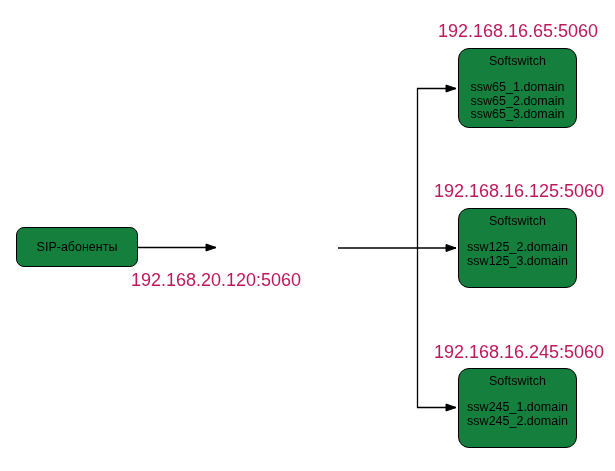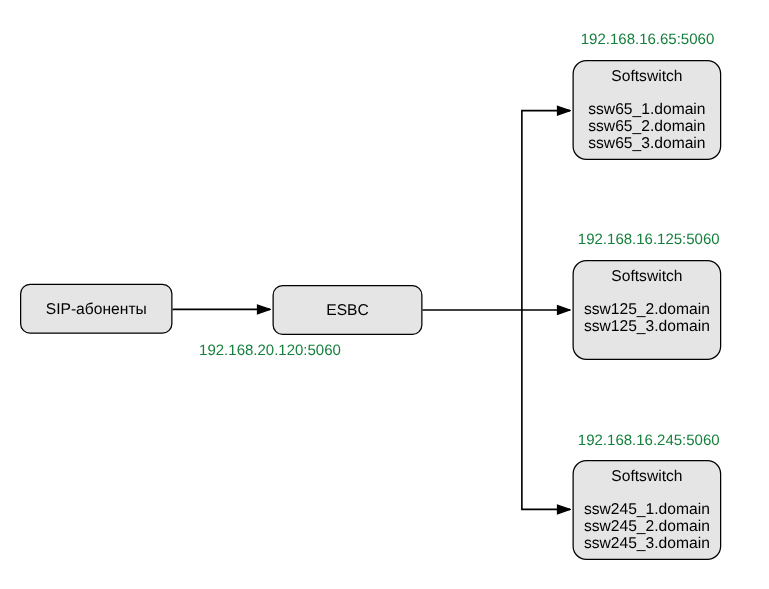--- a/index.html
+++ b/index.html
@@ -14,21 +14,21 @@
     width: 615px; height: 471px;
     background: #ffffff;
   }
   #connectors {
     position: absolute;
     left: 0; top: 0;
     width: 615px; height: 471px;
   }
   .node {
     position: absolute;
-    background: #e5e5e5;
+    background: #15803d;
     border: 1px solid #000000;
     color: #000000;
     font-size: 12.5px;
     text-align: center;
   }
   .node.small {
     width: 122px; height: 40px;
     border-radius: 8px;
     display: flex;
     align-items: center;
@@ -42,23 +42,23 @@
     padding-top: 5px;
   }
   #node-ssw65  { left: 458px; top: 48px;  }
   #node-ssw125 { left: 458px; top: 208px; }
   #node-ssw245 { left: 458px; top: 368px; }
   .ssw-title { font-size: 12.5px; line-height: 14px; }
   .ssw-lines { margin-top: 13px; }
   .ssw-lines div { font-size: 12.5px; line-height: 13.5px; }
   .ip-label {
     position: absolute;
-    font-size: 12px;
+    font-size: 18px;
     line-height: 14px;
-    color: #15803d;
+    color: #be185d;
     white-space: nowrap;
     transform: translateX(-50%);
   }
   #lbl-sip-esbc  { left: 216px; top: 273px; }
   #lbl-esbc-out  { left: 343px; top: 203px; }
   #lbl-ssw65     { left: 518px; top: 24px;  }
   #lbl-ssw125    { left: 519px; top: 184px; }
   #lbl-ssw245    { left: 519px; top: 345px; text-align: center; }
 </style>
 </head>
@@ -75,23 +75,20 @@
     <path d="M138,247.5 L216,247.5" fill="none" stroke="#000000" stroke-width="1.3" marker-end="url(#arrow)"></path>
     <path d="M338,248 L456,248" fill="none" stroke="#000000" stroke-width="1.3" marker-end="url(#arrow)"></path>
     <path d="M417.5,248 L417.5,88.5 L456,88.5" fill="none" stroke="#000000" stroke-width="1.3" marker-end="url(#arrow)"></path>
     <path d="M417.5,248 L417.5,407.5 L456,407.5" fill="none" stroke="#000000" stroke-width="1.3" marker-end="url(#arrow)"></path>
   </svg>
 
   <div class="node small" id="node-sip">
     <span>SIP-абоненты</span>
   </div>
 
-  <div class="node small" id="node-esbc">
-    <span>ESBC</span>
-  </div>
 
   <div class="node ssw" id="node-ssw65">
     <div class="ssw-title">Softswitch</div>
     <div class="ssw-lines">
       <div>ssw65_1.domain</div>
       <div>ssw65_2.domain</div>
       <div>ssw65_3.domain</div>
     </div>
   </div>
 
@@ -101,21 +98,20 @@
       <div>ssw125_2.domain</div>
       <div>ssw125_3.domain</div>
     </div>
   </div>
 
   <div class="node ssw" id="node-ssw245">
     <div class="ssw-title">Softswitch</div>
     <div class="ssw-lines">
       <div>ssw245_1.domain</div>
       <div>ssw245_2.domain</div>
-      <div>ssw245_3.domain</div>
     </div>
   </div>
 
   <div class="ip-label" id="lbl-sip-esbc">192.168.20.120:5060</div>
   <div class="ip-label" id="lbl-ssw65">192.168.16.65:5060</div>
   <div class="ip-label" id="lbl-ssw125">192.168.16.125:5060</div>
   <div class="ip-label" id="lbl-ssw245">192.168.16.245:5060</div>
 
 </div>
 

